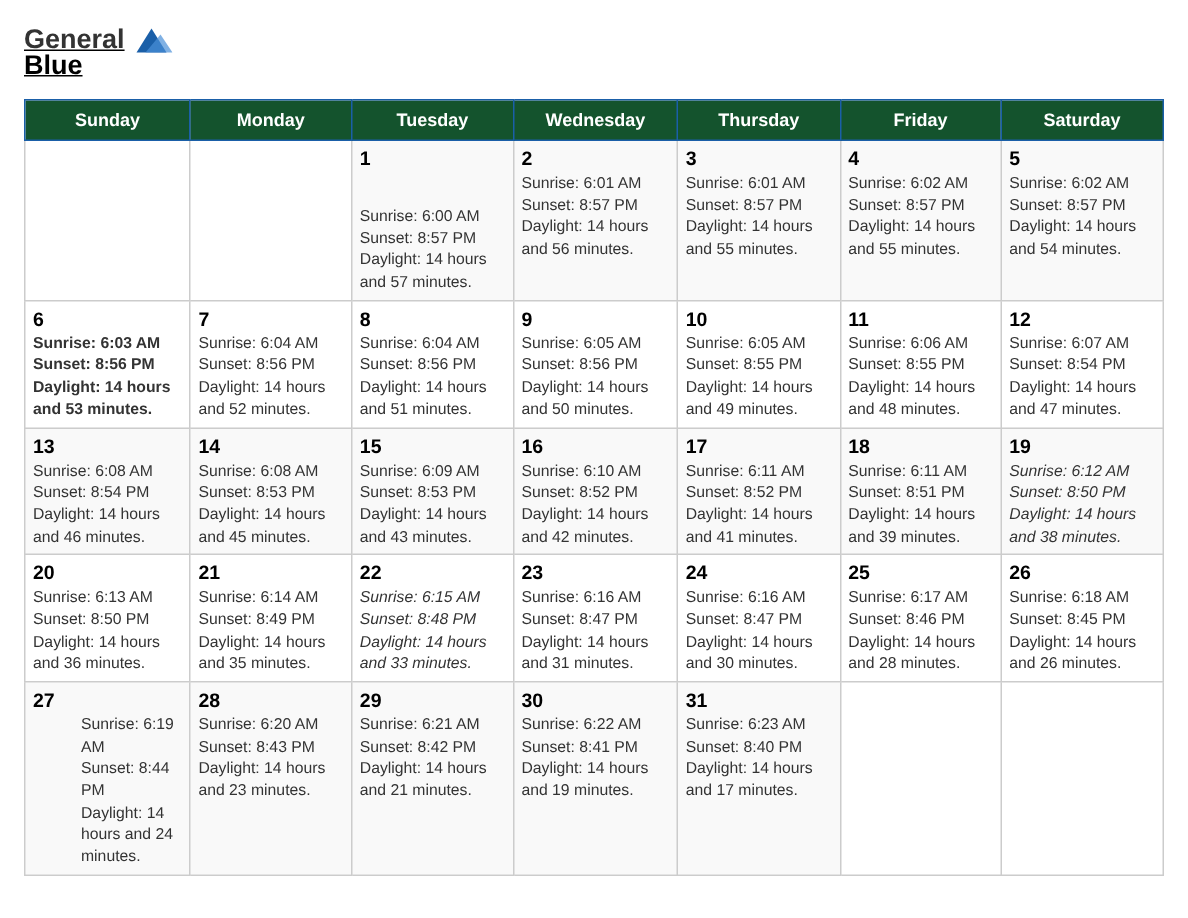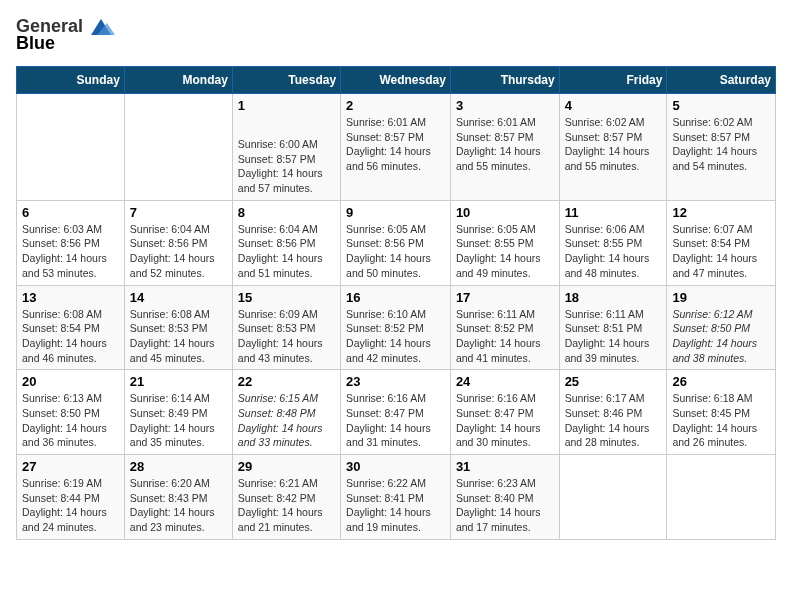--- a/index.html
+++ b/index.html
@@ -8,20 +8,21 @@
       background: #fff;
       width: 792px;
       min-height: 612px;
       padding: 16px;
     }
     .header {
       display: flex;
       justify-content: space-between;
       align-items: flex-end;
       margin-bottom: 12px;
+      text-decoration: underline;
     }
     .logo {
       display: flex;
       flex-direction: column;
       align-items: flex-start;
     }
     .logo-row {
       display: flex;
       align-items: center;
       gap: 2px;
@@ -37,24 +38,24 @@
     .location {
       font-size: 15px;
       color: #444;
     }
     table {
       width: 100%;
       border-collapse: collapse;
       font-size: 11px;
     }
     thead tr th {
-      background-color: #0c4a6e;
+      background-color: #14532d;
       color: #fff;
       padding: 6px 4px;
-      text-align: right;
+      text-align: center;
       font-size: 12px;
       border: 1px solid #1a5fa8;
     }
     tbody tr td {
       border: 1px solid #ccc;
       vertical-align: top;
       padding: 4px 5px;
       width: 113px;
       min-height: 70px;
       background: #fff;
@@ -140,21 +141,21 @@
         <td>
           <span class="day-number">5</span>
           <div class="day-info" style="white-space: pre-line;">Sunrise: 6:02 AM
 Sunset: 8:57 PM
 Daylight: 14 hours and 54 minutes.</div>
         </td>
       </tr>
       <tr>
         <td>
           <span class="day-number">6</span>
-          <div class="day-info" style="white-space: pre-line;">Sunrise: 6:03 AM
+          <div class="day-info" style="white-space: pre-line; font-weight: bold;">Sunrise: 6:03 AM
 Sunset: 8:56 PM
 Daylight: 14 hours and 53 minutes.</div>
         </td>
         <td>
           <span class="day-number">7</span>
           <div class="day-info" style="white-space: pre-line;">Sunrise: 6:04 AM
 Sunset: 8:56 PM
 Daylight: 14 hours and 52 minutes.</div>
         </td>
         <td>
@@ -272,21 +273,21 @@
         <td>
           <span class="day-number">26</span>
           <div class="day-info" style="white-space: pre-line;">Sunrise: 6:18 AM
 Sunset: 8:45 PM
 Daylight: 14 hours and 26 minutes.</div>
         </td>
       </tr>
       <tr>
         <td>
           <span class="day-number">27</span>
-          <div class="day-info" style="white-space: pre-line;">Sunrise: 6:19 AM
+          <div class="day-info" style="white-space: pre-line; margin-left: 32px;">Sunrise: 6:19 AM
 Sunset: 8:44 PM
 Daylight: 14 hours and 24 minutes.</div>
         </td>
         <td>
           <span class="day-number">28</span>
           <div class="day-info" style="white-space: pre-line;">Sunrise: 6:20 AM
 Sunset: 8:43 PM
 Daylight: 14 hours and 23 minutes.</div>
         </td>
         <td>

